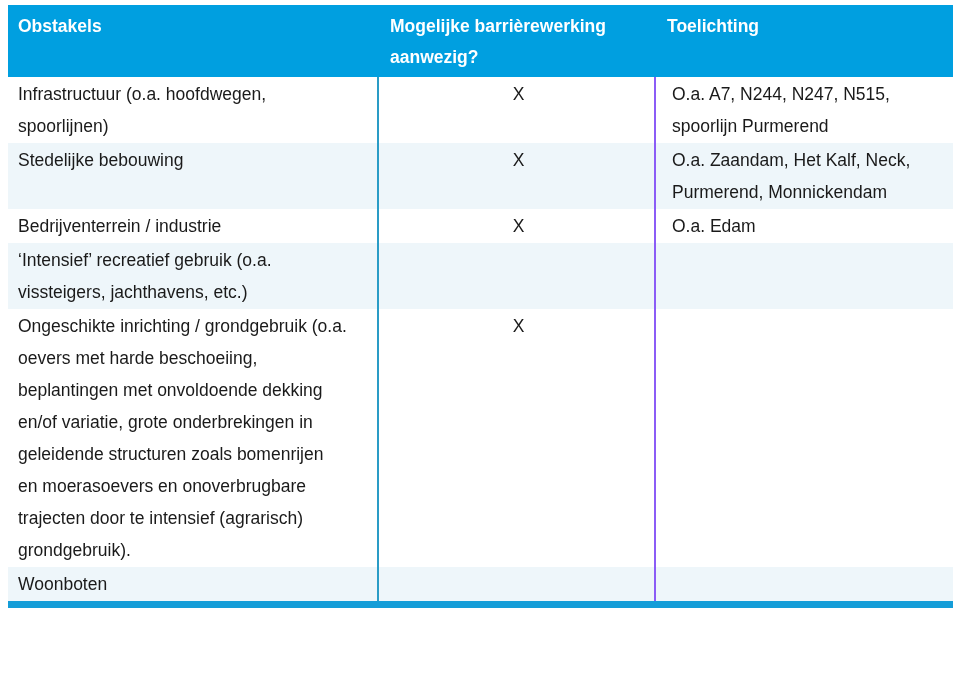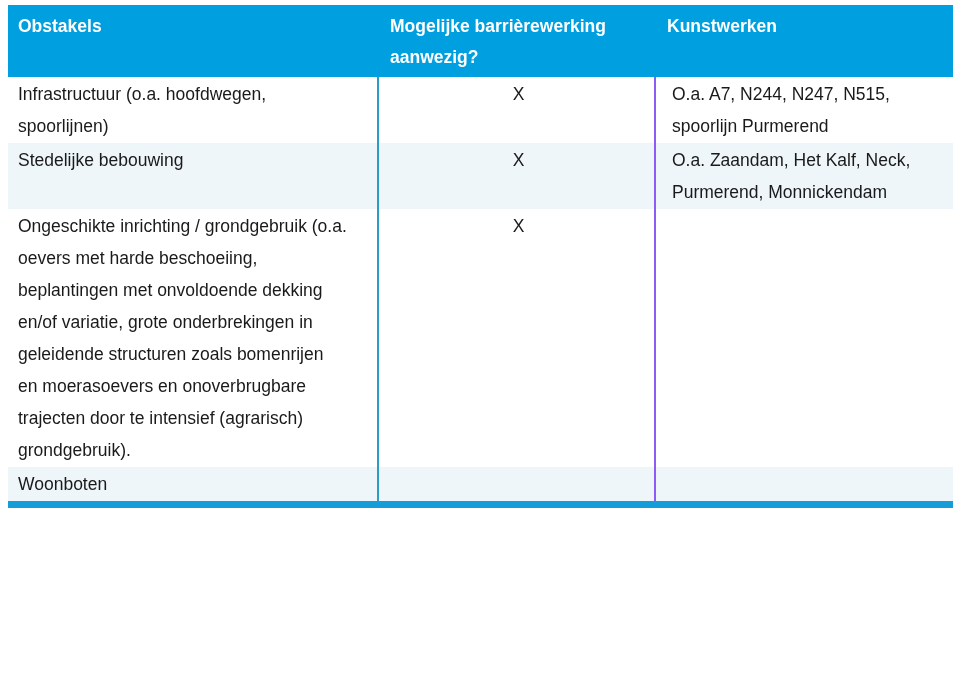--- a/index.html
+++ b/index.html
@@ -75,33 +75,43 @@
   <table class="obstacles">
     <colgroup>
       <col class="c1">
         <col class="c2">
         <col class="c3">
     </colgroup>
     <thead>
       <tr>
         <th class="col-obstacle">Obstakels</th>
         <th class="col-barrier-h">Mogelijke barrièrewerking aanwezig?</th>
-        <th class="col-toelichting-h">Kunstwerken</th>
+        <th class="col-toelichting-h">Toelichting</th>
       </tr>
     </thead>
     <tbody>
       <tr>
         <td class="col-obstacle">Infrastructuur (o.a. hoofdwegen, spoorlijnen)</td>
         <td class="col-barrier">X</td>
         <td class="col-toelichting">O.a. A7, N244, N247, N515, spoorlijn Purmerend</td>
       </tr>
       <tr>
         <td class="col-obstacle">Stedelijke bebouwing</td>
         <td class="col-barrier">X</td>
         <td class="col-toelichting">O.a. Zaandam, Het Kalf, Neck, Purmerend, Monnickendam</td>
+      </tr>
+      <tr>
+        <td class="col-obstacle">Bedrijventerrein / industrie</td>
+        <td class="col-barrier">X</td>
+        <td class="col-toelichting">O.a. Edam</td>
+      </tr>
+      <tr>
+        <td class="col-obstacle">‘Intensief’ recreatief gebruik (o.a. vissteigers, jachthavens, etc.)</td>
+        <td class="col-barrier"></td>
+        <td class="col-toelichting"></td>
       </tr>
       <tr>
         <td class="col-obstacle">Ongeschikte inrichting / grondgebruik (o.a. oevers met harde beschoeiing, beplantingen met onvoldoende dekking en/of variatie, grote onderbrekingen in geleidende structuren zoals bomenrijen en moerasoevers en onoverbrugbare trajecten door te intensief (agrarisch) grondgebruik).</td>
         <td class="col-barrier">X</td>
         <td class="col-toelichting"></td>
       </tr>
       <tr>
         <td class="col-obstacle">Woonboten</td>
         <td class="col-barrier"></td>
         <td class="col-toelichting"></td>

